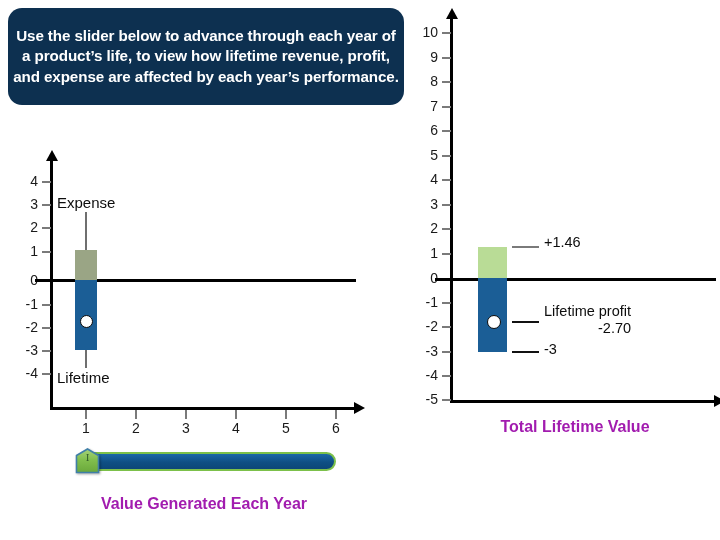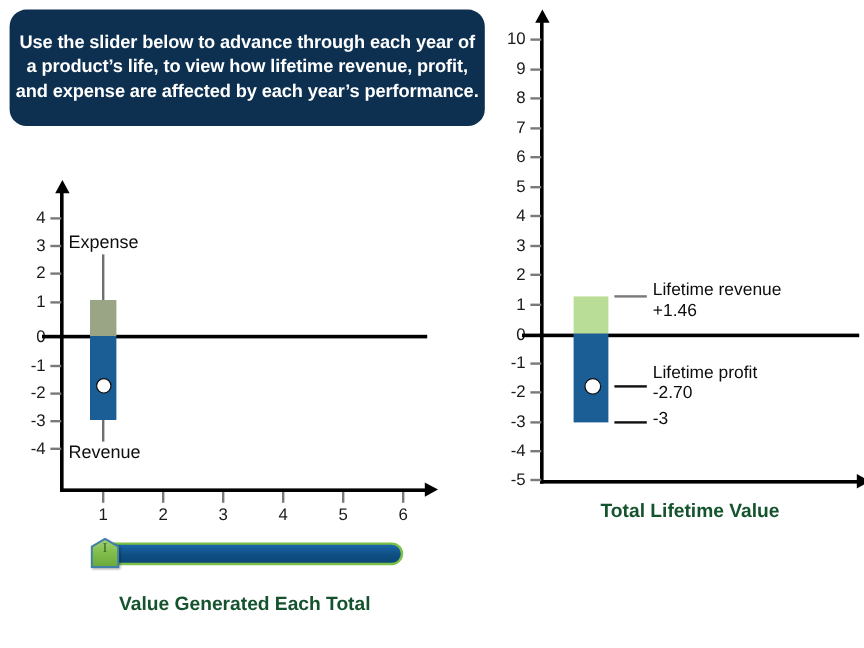--- a/index.html
+++ b/index.html
@@ -66,21 +66,21 @@
     position: absolute;
     font-size: 14.5px;
     color: #0d0d0d;
     line-height: 1.18;
     white-space: nowrap;
   }
   .chart-title {
     position: absolute;
     font-size: 16px;
     font-weight: bold;
-    color: #14532d;
+    color: #a21caf;
     text-align: center;
     white-space: nowrap;
   }
   .pt-label {
     position: absolute;
     font-size: 15px;
     color: #0d0d0d;
     white-space: nowrap;
   }
 
@@ -196,23 +196,23 @@
 
     <div class="bar" style="left:75px; top:250px; width:22px; height:30px; background:#9aa585;"></div>
 
     <div class="bar" style="left:75px; top:280px; width:22px; height:70px; background:#1b5e96;"></div>
 
     <div class="leader-v" style="left:85px; top:350px; height:18px;"></div>
 
     <div class="dot" style="left:80px; top:315px; width:11px; height:11px;"></div>
 
     <div class="pt-label" style="left:57px; top:194px;">Expense</div>
-    <div class="pt-label" style="left:57px; top:369px;">Revenue</div>
-
-    <div class="chart-title" style="left:30px; top:495px; width:348px;">Value Generated Each Total</div>
+    <div class="pt-label" style="left:57px; top:369px;">Lifetime</div>
+
+    <div class="chart-title" style="left:30px; top:495px; width:348px;">Value Generated Each Year</div>
   </div>
 
   <div>
 
     <div class="arrow-up" style="left:446px; top:8px;"></div>
     <div class="axis-line" style="left:450px; top:18px; width:3px; height:385px;"></div>
 
     <div class="axis-line" style="left:450px; top:400px; width:266px; height:3px;"></div>
     <div class="arrow-right" style="left:714px; top:395px;"></div>
 
@@ -269,25 +269,24 @@
 
     <div class="bar" style="left:478px; top:278px; width:29px; height:74px; background:#1b5e96;"></div>
 
     <div class="dot" style="left:487px; top:315px; width:12px; height:12px;"></div>
 
     <div class="leader-h" style="left:512px; top:246px; width:27px; background:#7a7a7a;"></div>
     <div class="leader-h" style="left:512px; top:321px; width:27px; background:#111111;"></div>
     <div class="leader-h" style="left:512px; top:351px; width:27px; background:#111111;"></div>
 
     <div class="callout" style="left:544px; top:234px;">
-      <div>Lifetime revenue</div>
       <div>+1.46</div>
     </div>
 
-    <div class="callout" style="left:544px; top:303px;">
+    <div class="callout" style="left:544px; top:303px;text-align:right;">
       <div>Lifetime profit</div>
       <div>-2.70</div>
     </div>
 
     <div class="callout" style="left:544px; top:341px;">
       <div>-3</div>
     </div>
 
     <div class="chart-title" style="left:430px; top:418px; width:290px;">Total Lifetime Value</div>
   </div>

